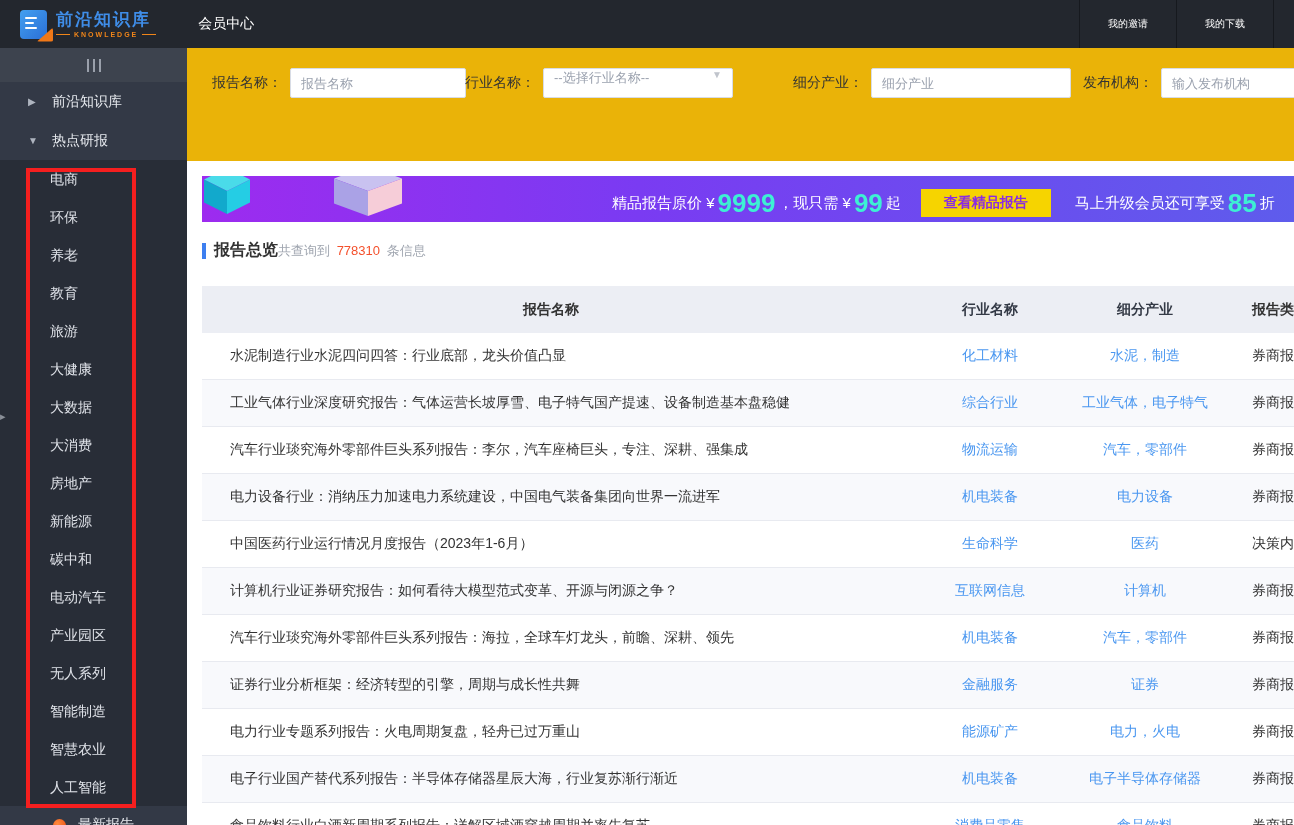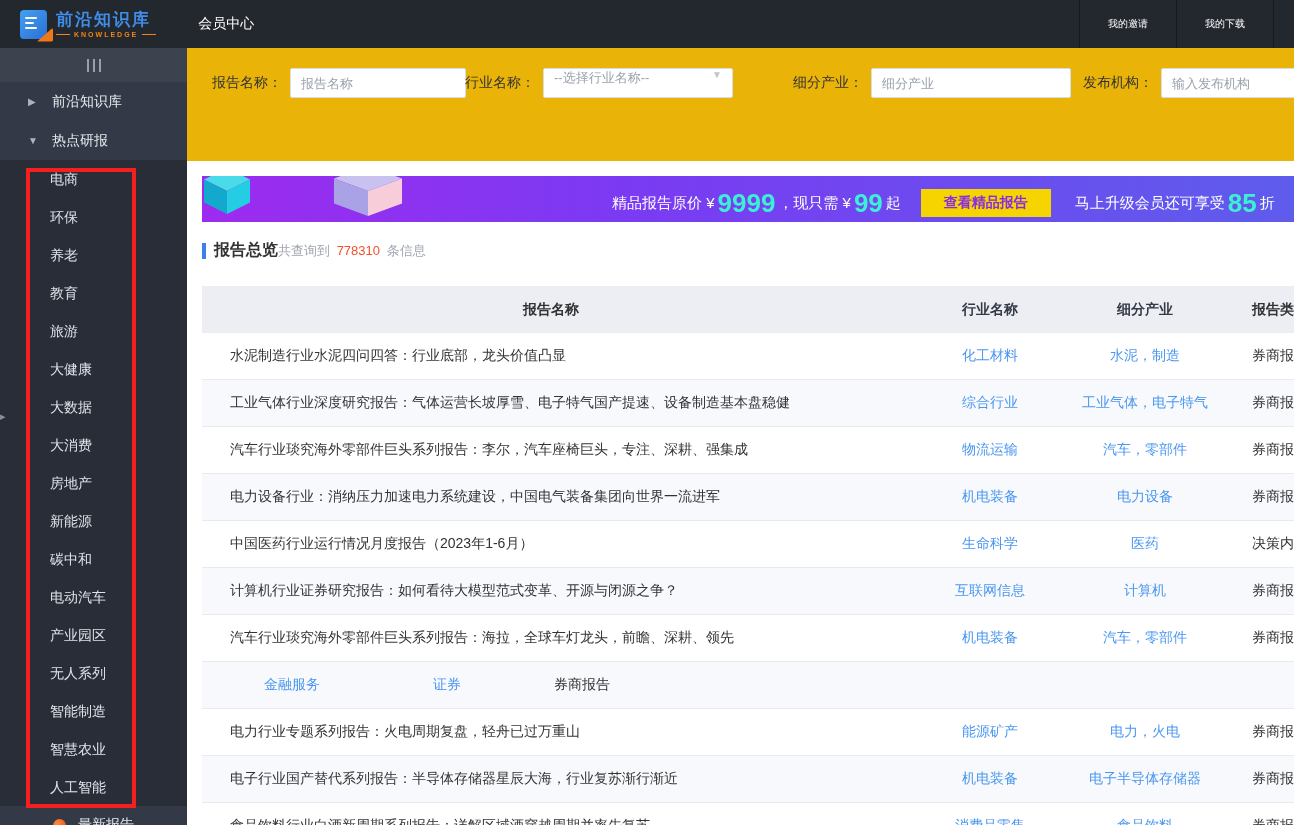--- a/index.html
+++ b/index.html
@@ -268,20 +268,21 @@
       <span class="col-sub link">计算机</span>
       <span class="col-type">券商报告</span>
     </div>
     <div class="trow">
       <span class="col-name">汽车行业琰究海外零部件巨头系列报告：海拉，全球车灯龙头，前瞻、深耕、领先</span>
       <span class="col-ind link">机电装备</span>
       <span class="col-sub link">汽车，零部件</span>
       <span class="col-type">券商报告</span>
     </div>
     <div class="trow">
+      <span class="col-name">证券行业分析框架：经济转型的引擎，周期与成长性共舞</span>
       <span class="col-ind link">金融服务</span>
       <span class="col-sub link">证券</span>
       <span class="col-type">券商报告</span>
     </div>
     <div class="trow">
       <span class="col-name">电力行业专题系列报告：火电周期复盘，轻舟已过万重山</span>
       <span class="col-ind link">能源矿产</span>
       <span class="col-sub link">电力，火电</span>
       <span class="col-type">券商报告</span>
     </div>

